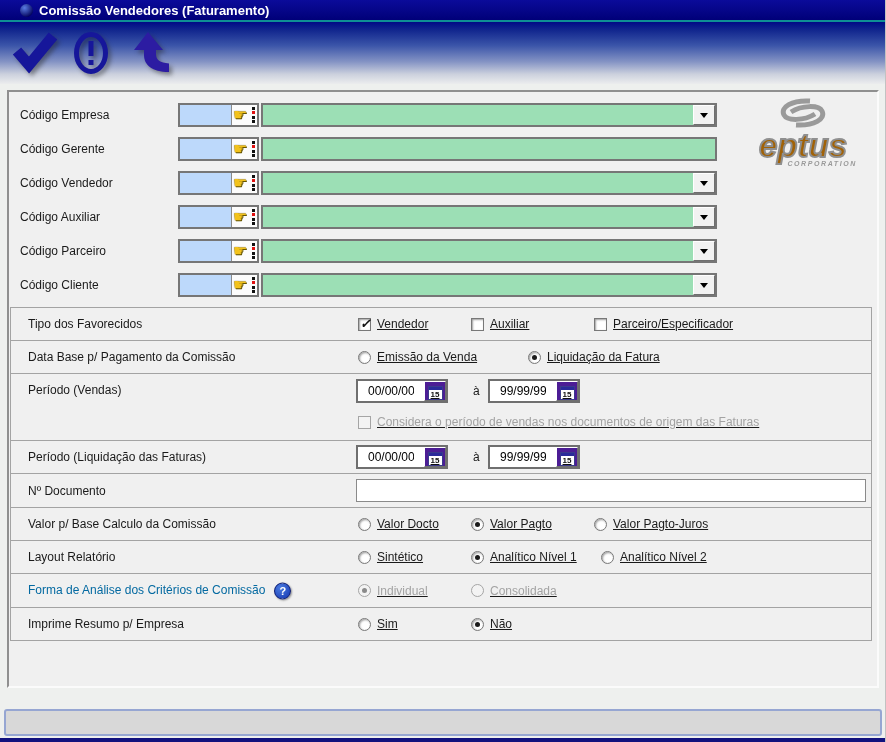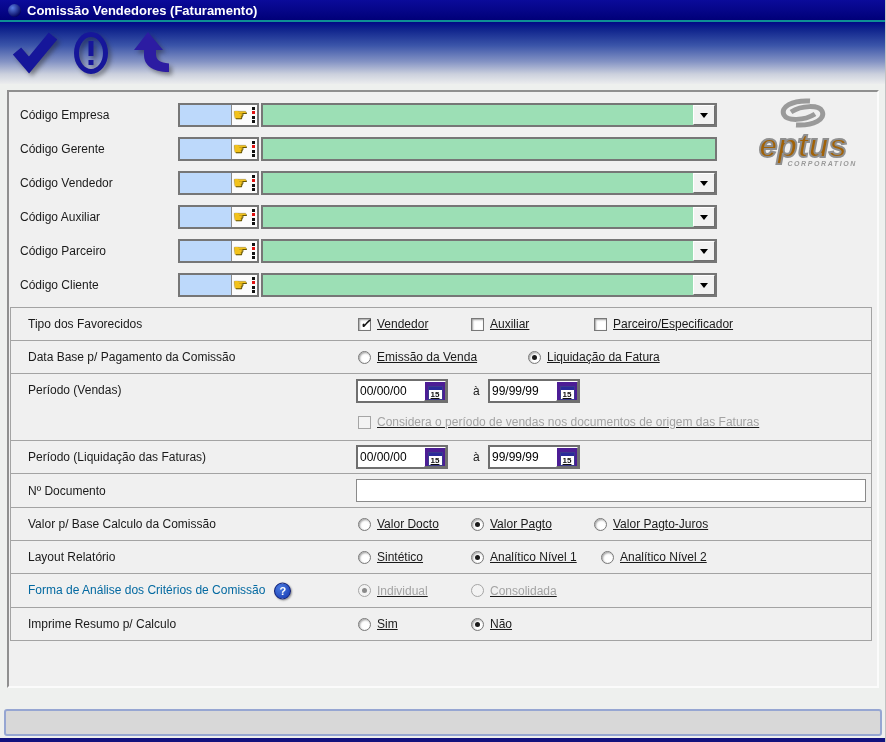--- a/index.html
+++ b/index.html
@@ -5,21 +5,21 @@
   * { margin:0; padding:0; box-sizing:border-box; }
   body { background:#777; font-family:"Liberation Sans", sans-serif; }
 
   .window { position:relative; width:886px; height:742px; background:#eef0ee;
             overflow:hidden; font-size:12px; color:#1a1a1a;
             border-right:1px solid #c2c2c2; }
 
   
   .titlebar { position:absolute; left:0; top:0; width:100%; height:20px;
               background:linear-gradient(180deg,#0b0b9a,#000078);
-              display:flex; align-items:center; padding-left:8px; }
+              display:flex; align-items:center; padding-left:20px; }
   .orb { width:13px; height:13px; border-radius:50%; flex:0 0 13px;
          background:radial-gradient(circle at 35% 30%,#5a7ce4,#000058 78%); margin-right:6px; }
   .title { color:#fff; font-weight:bold; font-size:13px; white-space:nowrap; }
   .teal { position:absolute; left:0; top:20px; width:100%; height:2px; background:#0e8f94; }
 
   
   .toolbar { position:absolute; left:0; top:22px; width:100%; height:62px;
              background:linear-gradient(180deg,#000a86 0%,#13288f 14%,#3b55a9 38%,#8493c4 64%,#cbd0dd 84%,#ecedee 100%); }
   .tb-btn { position:absolute; top:3px; width:54px; height:56px; background:transparent; border:none;
             display:flex; align-items:center; justify-content:center; cursor:pointer; }
@@ -79,21 +79,21 @@
   .cb { width:13px; height:13px; background:#fff; flex:0 0 13px;
         border:1px solid #787878; box-shadow:inset 1px 1px 2px #9f9f9f; position:relative; }
   .cb.on::after { content:"✓"; position:absolute; left:1px; top:-3px;
                   font-size:13px; font-weight:bold; color:#111; }
   .opt.disabled .rd, .opt.disabled .cb { background:#f3f3f3; border-color:#a5a5a5; box-shadow:none; }
   .opt.disabled .rd.on::after { background:#8a8a8a; }
   .opt.disabled .lbl { color:#a3a3a3; }
 
   
   .dgroup { position:absolute; height:24px; border:2px solid #6f6f6f; background:#fff; display:flex; }
-  .dinput { width:66px; border:none; outline:none; font:12px "Liberation Sans", sans-serif; padding:0 2px; }
+  .dinput { width:66px; border:none; outline:none; font:12px "Liberation Sans", sans-serif; padding:0 10px;text-align:right; }
   .dbtn { width:22px; background:#4c1d95; border:1px solid; border-color:#ffffff #707070 #707070 #ffffff;
           display:flex; align-items:flex-end; justify-content:center; cursor:pointer; padding:0; }
   .cal { width:15px; height:14px; background:#fff; border:1px solid #3a3a8c; position:relative;
          font-size:8px; font-weight:bold; color:#101010; display:flex; align-items:flex-end;
          justify-content:center; text-decoration:underline; }
   .cal::before { content:""; position:absolute; top:0; left:0; right:0; height:3px; background:#2a2a9a; }
   .sep { position:absolute; white-space:nowrap; }
 
   .doc-input { position:absolute; left:345px; top:5px; width:510px; height:23px;
                border:1px solid #8a8a8a; background:#fff; font:12px "Liberation Sans", sans-serif;
@@ -392,21 +392,21 @@
         <i class="rd on"></i>
         <span class="lbl">Individual</span>
       </span>
       <span class="opt disabled" style="left:460px">
         <i class="rd"></i>
         <span class="lbl">Consolidada</span>
       </span>
     </div>
 
     <div class="srow" style="top:515px;height:34px">
-      <span class="srow-label">Imprime Resumo p/ Calculo</span>
+      <span class="srow-label">Imprime Resumo p/ Empresa</span>
       <span class="opt" style="left:347px">
         <i class="rd"></i>
         <span class="lbl">Sim</span>
       </span>
       <span class="opt" style="left:460px">
         <i class="rd on"></i>
         <span class="lbl">Não</span>
       </span>
     </div>
 

